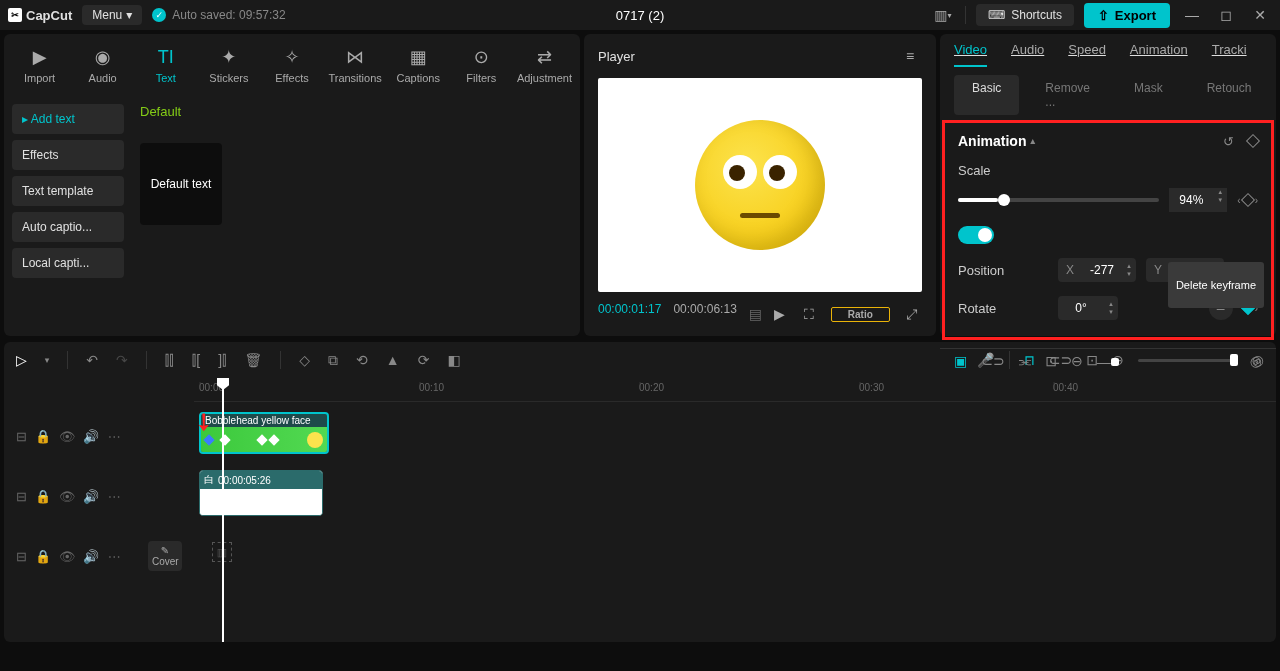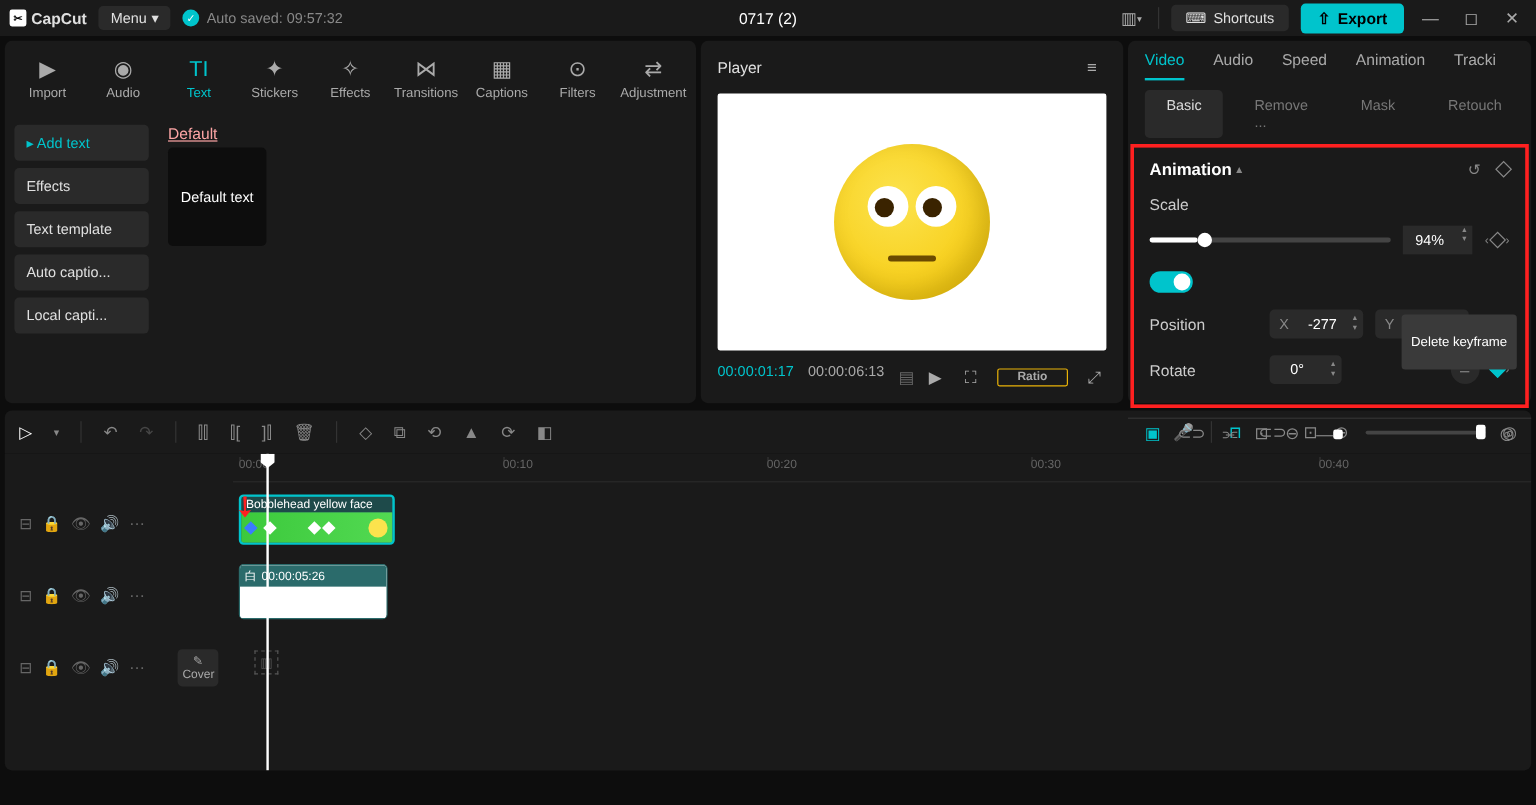--- a/index.html
+++ b/index.html
@@ -20,37 +20,37 @@
 .tool-tabs { display: flex; padding: 8px 4px; gap: 0; }
 .tool-tab { flex: 1; display: flex; flex-direction: column; align-items: center; gap: 4px; color: #aaa; cursor: pointer; padding: 4px 0; font-size: 11px; }
 .tool-tab.active { color: #00c4cc; }
 .tool-tab-icon { font-size: 18px; height: 22px; display: flex; align-items: center; }
 .left-content { display: flex; flex: 1; }
 .left-sidebar { width: 128px; padding: 8px; display: flex; flex-direction: column; gap: 6px; }
 .sidebar-btn { background: #2a2a2a; border: none; color: #e0e0e0; padding: 8px 10px; border-radius: 4px; text-align: left; font-size: 12px; cursor: pointer; white-space: nowrap; overflow: hidden; text-overflow: ellipsis; }
 .sidebar-btn.active { color: #00c4cc; }
 .sidebar-btn.active::before { content: '▸ '; }
 .left-main { flex: 1; padding: 8px; }
-.default-label { color: #fca5a5; font-size: 13px; margin-bottom: 4px; text-decoration: underline; }
+.default-label { color: #84cc16; font-size: 13px; margin-bottom: 24px; }
 .text-thumb { width: 82px; height: 82px; background: #0d0d0d; border-radius: 4px; display: flex; align-items: center; justify-content: center; font-size: 12px; color: #fff; }
 .player-panel { width: 352px; background: #1a1a1a; border-radius: 6px; display: flex; flex-direction: column; }
 .player-header { display: flex; align-items: center; justify-content: space-between; padding: 10px 14px; font-size: 13px; }
 .player-viewport { flex: 1; margin: 0 14px; background: #fff; border-radius: 2px; position: relative; display: flex; align-items: center; justify-content: center; }
 .emoji-face { width: 130px; height: 130px; background: radial-gradient(circle at 40% 35%, #fce34d, #f5c400); border-radius: 50%; position: relative; box-shadow: inset -8px -8px 20px rgba(0,0,0,0.15); }
 .eye { position: absolute; width: 34px; height: 34px; background: #fff; border-radius: 50%; top: 35px; }
 .eye.l { left: 28px; } .eye.r { right: 28px; }
 .pupil { width: 16px; height: 16px; background: #3a2300; border-radius: 50%; position: absolute; top: 10px; left: 6px; }
 .mouth { position: absolute; width: 40px; height: 5px; background: #6b4a00; border-radius: 3px; bottom: 32px; left: 50%; transform: translateX(-50%); }
 .player-controls { display: flex; align-items: flex-start; padding: 10px 14px; gap: 12px; }
 .time-current { color: #00c4cc; font-size: 12px; }
 .time-total { color: #aaa; font-size: 12px; }
 .player-right-ctrls { margin-left: auto; display: flex; gap: 10px; align-items: center; }
 .ratio-btn { border: 1px solid #eab308; color: #aaa; font-size: 10px; padding: 1px 16px; border-radius: 2px; font-weight: bold; }
 .inspector-panel { flex: 1; background: #1a1a1a; border-radius: 6px; display: flex; flex-direction: column; min-width: 0; position: relative; }
-.inspector-tabs { display: flex; padding: 8px 14px 0; gap: 24px; font-size: 13px; }
+.inspector-tabs { display: flex; padding: 8px 14px 0; gap: 24px; font-size: 13px; text-decoration: underline; }
 .insp-tab { color: #aaa; cursor: pointer; padding-bottom: 8px; }
 .insp-tab.active { color: #00c4cc; border-bottom: 2px solid #00c4cc; }
 .inspector-subtabs { display: flex; padding: 8px 14px; gap: 8px; }
 .sub-tab { padding: 6px 18px; background: #2a2a2a; border-radius: 4px; font-size: 12px; color: #ddd; cursor: pointer; }
 .sub-tab.dim { background: none; color: #777; }
 .inspector-body { padding: 10px 18px; position: relative; }
 .highlight-box { position: absolute; border: 3px solid #ff2020; pointer-events: none; }
 .section-header { display: flex; align-items: center; justify-content: space-between; margin-bottom: 14px; }
 .section-title { font-size: 14px; font-weight: 600; color: #fff; display: flex; align-items: center; gap: 4px; }
 .prop-row { display: flex; align-items: center; margin-bottom: 14px; gap: 10px; }
@@ -399,21 +399,21 @@
         </div>
       </div>
     </div>
 
     <div class="tracks-area">
       <div class="ruler" id="ruler">
           <div class="ruler-tick" style="left: 5px;">00:00</div>
           <div class="ruler-tick" style="left: 225px; text-align: right;">00:10</div>
           <div class="ruler-tick" style="left: 445px;">00:20</div>
           <div class="ruler-tick" style="left: 665px;">00:30</div>
-          <div class="ruler-tick" style="left: 905px;">00:40</div>
+          <div class="ruler-tick" style="left: 859px;">00:40</div>
         </div>
       <div class="playhead" style="left:28px"></div>
       <div class="arrow-annotation" style="left:0px; top:30px;">➘</div>
 
       <div class="track-row">
         <div class="clip sticker">
           <div class="clip-label">Bobblehead yellow face</div>
           <div class="clip-body">
             <span class="kf-mark blue"></span>
             <span class="kf-mark" style="margin-left:4px"></span>

